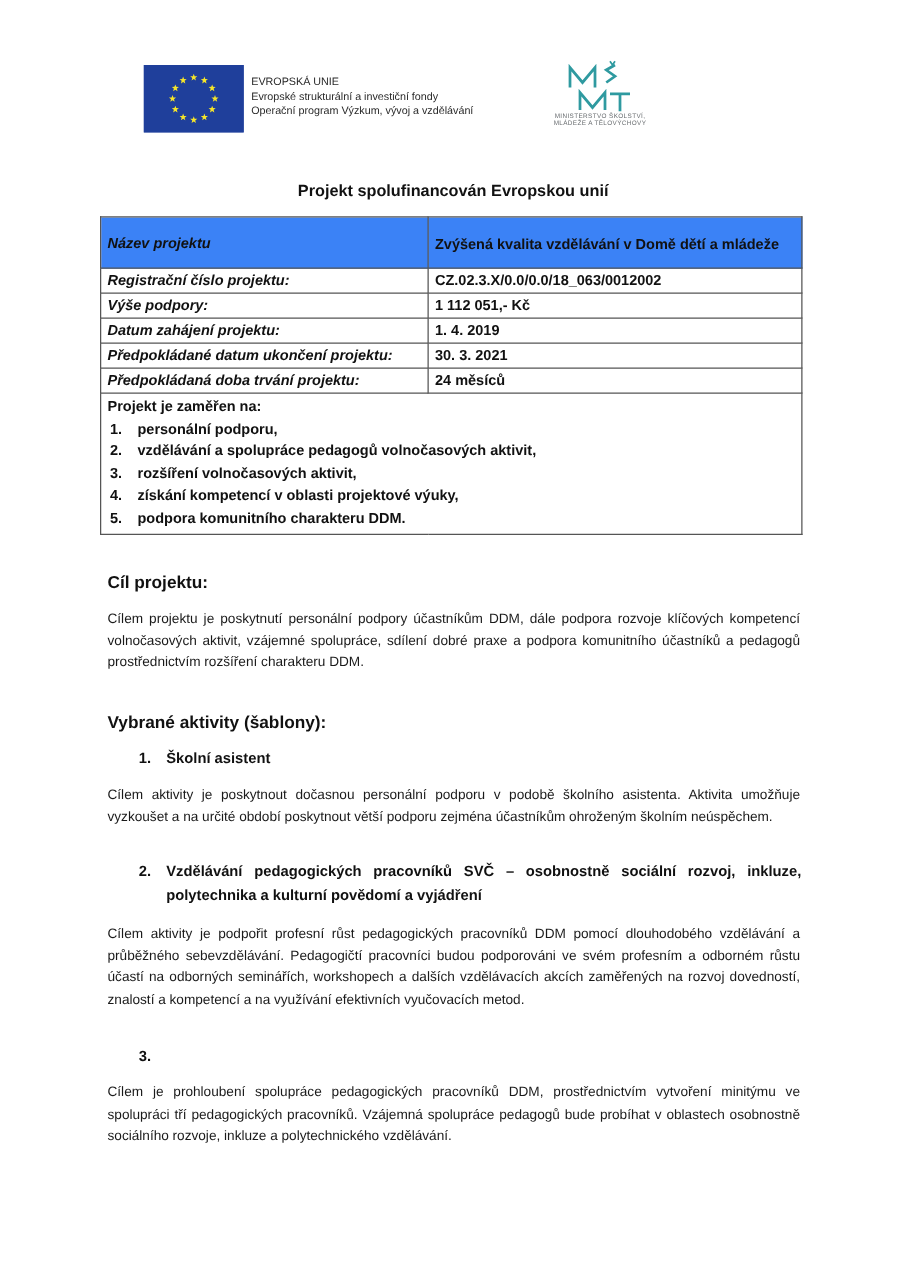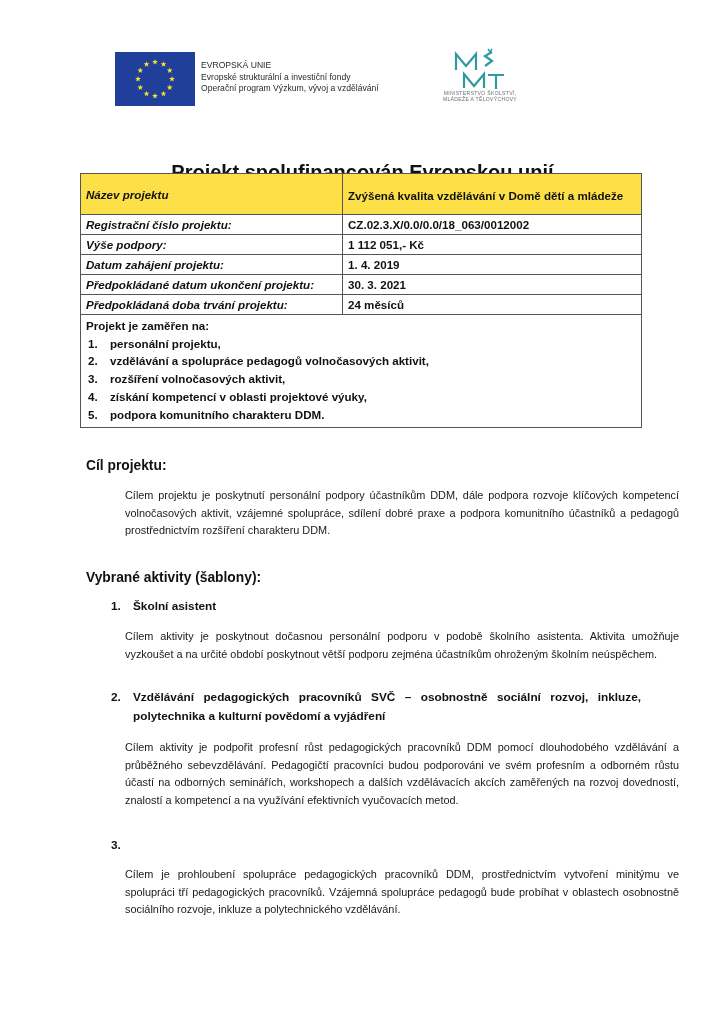--- a/index.html
+++ b/index.html
@@ -19,49 +19,49 @@
     position: absolute; left: 201px; top: 60px; font-size: 8.6px; line-height: 11.6px; color: #2a2a2a;
   }
   .msmt-logo { position: absolute; left: 420px; top: 48px; width: 120px; height: 60px; }
   .msmt-mark { position: absolute; left: 30px; top: 0; width: 58px; height: 44px; }
   .msmt-text {
     position: absolute; left: 0; top: 42px; width: 120px; text-align: center;
     font-size: 5.1px; line-height: 6.2px; color: #6b6f72; letter-spacing: 0.3px;
   }
 
   .title {
-    position: absolute; left: 0; width: 725px; top: 161px; text-align: center;
-    font-size: 20px; font-weight: bold; color: #111;
+    position: absolute; left: 0; width: 725px; top: 145px; text-align: center;
+    font-size: 13px; font-weight: bold; color: #111;
   }
 
   
   table.info {
     position: absolute; left: 80px; top: 173px; width: 562px;
     border-collapse: collapse; font-size: 11.6px;
   }
   table.info td {
     border: 1px solid #555; padding: 0 5px; height: 19px; vertical-align: middle; line-height: 17px;
   }
   table.info td.k { width: 251px; font-style: italic; font-weight: bold; }
   table.info td.v { font-weight: bold; }
-  table.info tr.head td { background: #fde047; height: 38px; }
+  table.info tr.head td { background: #3b82f6; height: 38px; }
   table.info tr.head td.v { padding-top: 2px; }
   table.info td.focus { padding: 2px 5px 3px 5px; font-weight: bold; }
   .focus-title { line-height: 17.6px; }
   .focus-list { margin: 0; padding: 0; list-style: none; }
   .focus-list li { line-height: 17.8px; display: flex; }
   .focus-list .num { width: 22px; padding-left: 2px; flex: none; }
 
   
   .h2 { position: absolute; left: 86px; font-size: 13.8px; font-weight: bold; color: #111; }
   .para {
     position: absolute; left: 86px; width: 554px; font-size: 10.9px; line-height: 17.6px;
     text-align: justify; color: #1a1a1a;
   }
-  .para.last-left { text-align-last: left; margin-left: 39px; }
+  .para.last-left { text-align-last: left; }
   .act-head {
     position: absolute; left: 111px; width: 530px; font-size: 11.8px; font-weight: bold; line-height: 19px;
     display: flex;
   }
   .act-head .num { width: 22px; flex: none; }
   .act-head .lbl { text-align: justify; text-align-last: left; }
 </style>
 </head>
 <body>
 
@@ -135,21 +135,21 @@
     <tr>
       <td class="k">Předpokládaná doba trvání projektu:</td>
       <td class="v">24 měsíců</td>
     </tr>
     <tr>
       <td class="focus" colspan="2">
         <div class="focus-title">Projekt je zaměřen na:</div>
         <ul class="focus-list">
           <li>
                 <span class="num">1.</span>
-                <span>personální projektu,</span>
+                <span>personální podporu,</span>
               </li>
           <li>
                 <span class="num">2.</span>
                 <span>vzdělávání a spolupráce pedagogů volnočasových aktivit,</span>
               </li>
           <li>
                 <span class="num">3.</span>
                 <span>rozšíření volnočasových aktivit,</span>
               </li>
           <li>

